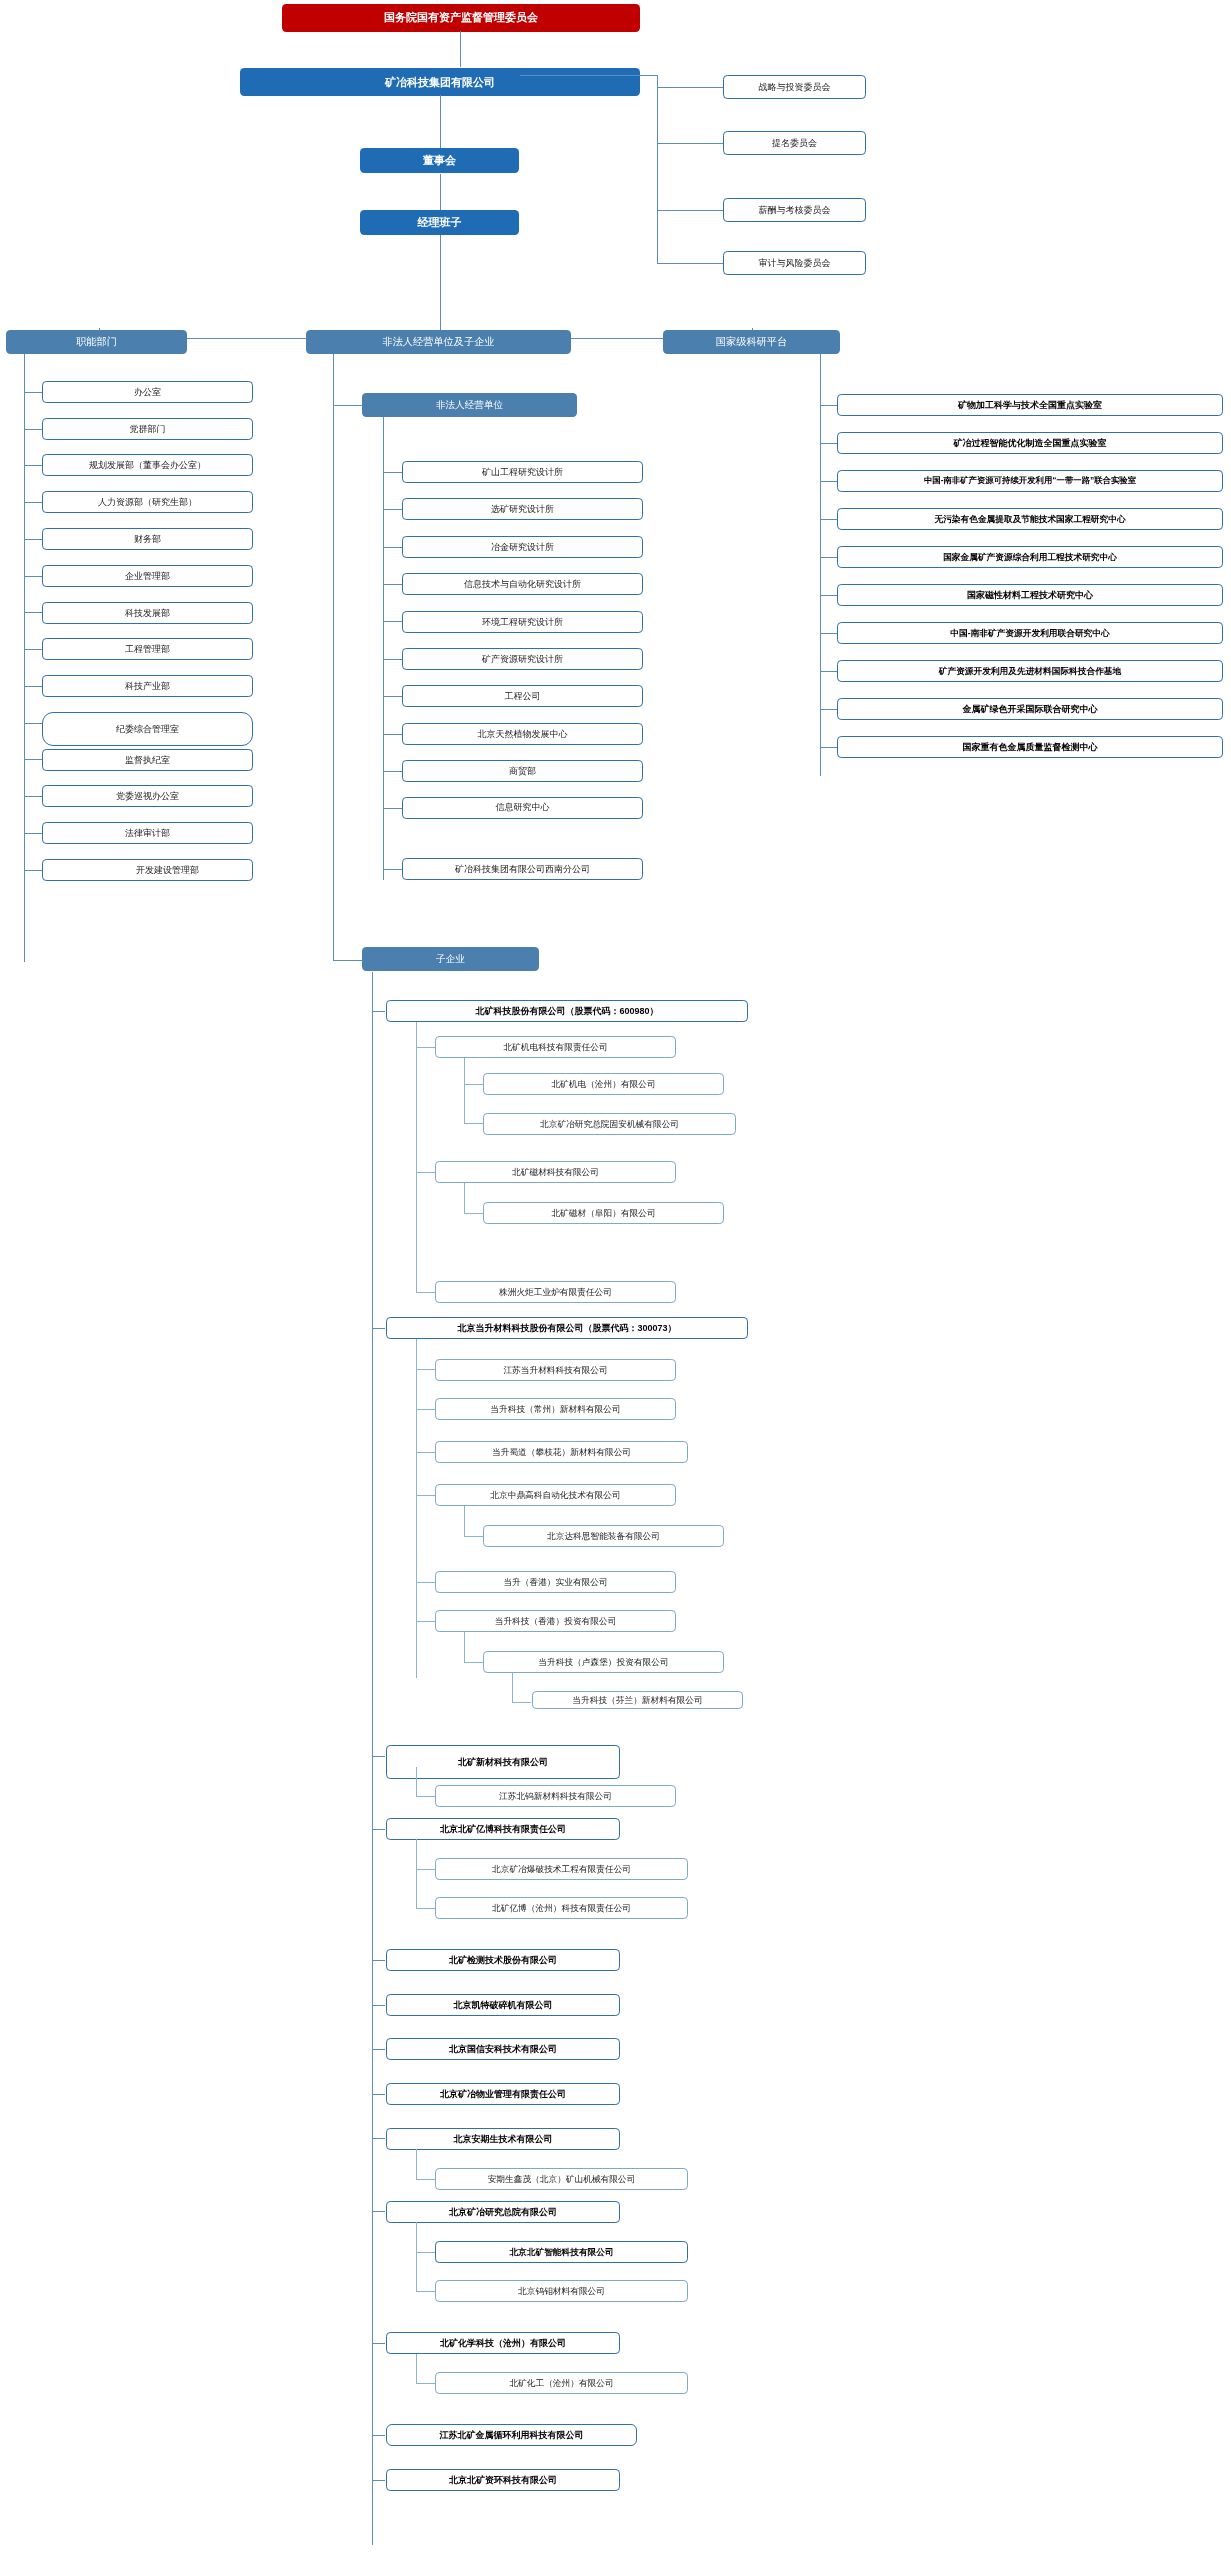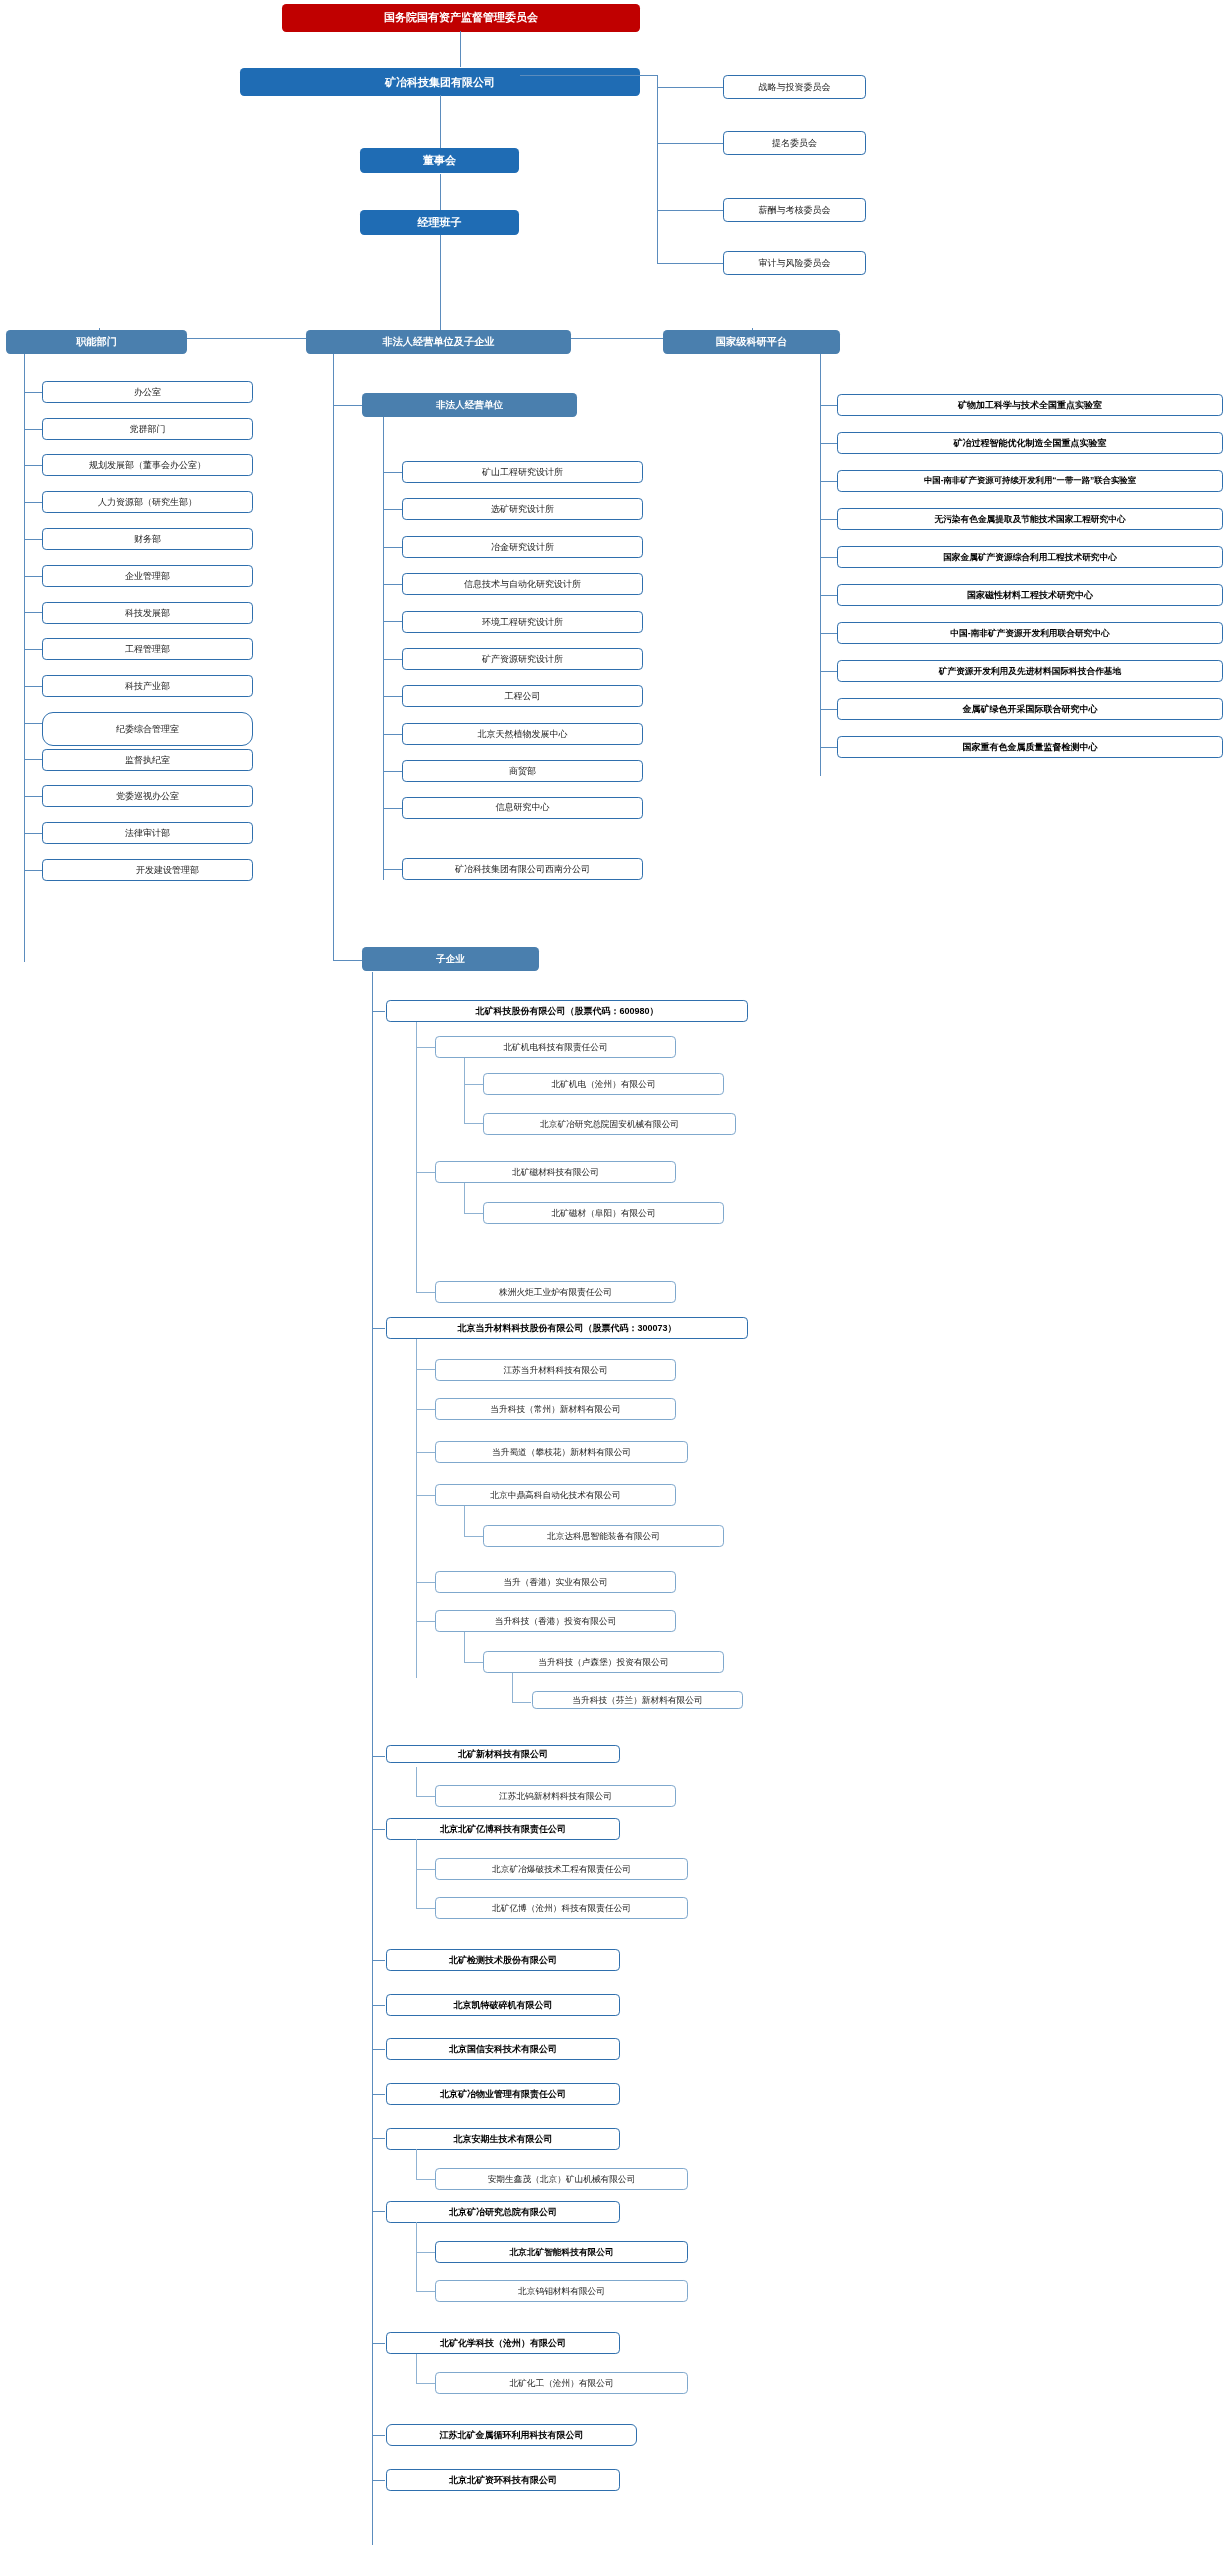--- a/index.html
+++ b/index.html
@@ -41,21 +41,21 @@
     background: #1f6cb4;
     color: #ffffff;
     font-size: 11px;
     font-weight: 700;
     border-radius: 4.2px;
   }
   .n-steel {
     background: #4a7fae;
     color: #ffffff;
     font-size: 10.2px;
-    font-weight: 700;
+    font-weight: 400;
     border-radius: 4.2px;
   }
   
   .n-out {
     background: #ffffff;
     border: 1px solid #2f6fad;
     color: #1a1a1a;
     font-size: 9px;
     border-radius: 4.2px;
   }
@@ -262,21 +262,21 @@
   <div class="line h line-thin" style="left:416px; top:1621px; width:19px;"></div>
   <div class="node n-out-thin" style="left:435px; top:1610px; width:241px; height:22px;">当升科技（香港）投资有限公司</div>
   <div class="line v line-thin" style="left:464px; top:1632px; height:30px;"></div>
   <div class="line h line-thin" style="left:464px; top:1662px; width:19px;"></div>
   <div class="node n-out-thin" style="left:483px; top:1651px; width:241px; height:22px;">当升科技（卢森堡）投资有限公司</div>
   <div class="line v line-thin" style="left:512px; top:1673px; height:30px;"></div>
   <div class="line h line-thin" style="left:512px; top:1702px; width:19px;"></div>
   <div class="node n-out-thin" style="left:532px; top:1691px; width:211px; height:18px;">当升科技（芬兰）新材料有限公司</div>
 
   <div class="line h" style="left:372px; top:1756px; width:13.3px;"></div>
-  <div class="node n-out-b" style="left:386px; top:1745px; width:234px; height:18px;">北矿新材科技有限公司</div>
+  <div class="node n-out-b" style="left:386px; top:1745px; width:234px; height:34px;">北矿新材科技有限公司</div>
   <div class="line v line-thin" style="left:416px; top:1767px; height:30px;"></div>
   <div class="line h line-thin" style="left:416px; top:1796px; width:19px;"></div>
   <div class="node n-out-thin" style="left:435px; top:1785px; width:241px; height:22px;">江苏北钨新材料科技有限公司</div>
 
   <div class="line h" style="left:372px; top:1829px; width:13.3px;"></div>
   <div class="node n-out-b" style="left:386px; top:1818px; width:234px; height:22px;">北京北矿亿博科技有限责任公司</div>
   <div class="line v line-thin" style="left:416px; top:1839px; height:69px;"></div>
   <div class="line h line-thin" style="left:416px; top:1869px; width:19px;"></div>
   <div class="node n-out-thin" style="left:435px; top:1858px; width:253px; height:22px;">北京矿冶爆破技术工程有限责任公司</div>
   <div class="line h line-thin" style="left:416px; top:1908px; width:19px;"></div>

